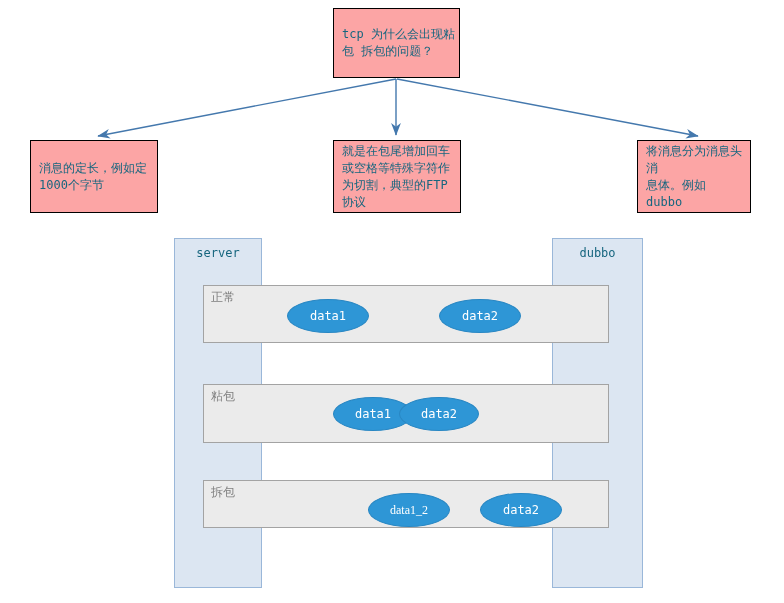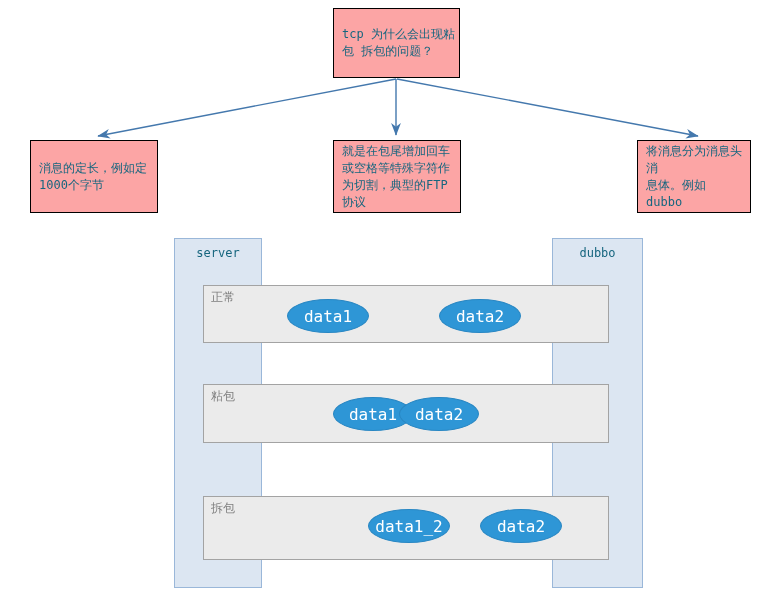--- a/index.html
+++ b/index.html
@@ -27,27 +27,27 @@
     text-align:center;font-size:12px;color:var(--box-text,#17667f);padding-top:7px;
   }
   #client-bar{left:174px;width:88px;}
   #server-bar{left:552px;width:91px;}
   .lane{
     position:absolute;left:203px;width:406px;box-sizing:border-box;
     background:var(--lane-fill,#ebebeb);border:1px solid var(--lane-border,#a3a3a3);padding-left:40px;
   }
   #lane-0{top:285px;height:58px;}
   #lane-1{top:384px;height:59px;text-align:right;}
-  #lane-2{top:496px;height:64px;}
+  #lane-2{top:480px;height:48px;}
   .lane-label{position:absolute;top:3px;left:7px;font-size:12px;color:var(--lane-label,#7f7f7f);}
   .packet{
     position:absolute;width:82px;height:34px;border-radius:50%;box-sizing:border-box;
     background:var(--accent-blue,#2e96d6);border:1px solid var(--accent-blue-border,#2987c3);
     display:flex;align-items:center;justify-content:center;
-    color:#fff;font-size:16px;
+    color:#fff;font-size:12px;
   }
   #lane-1 .packet{width:80px;}
 </style>
 </head>
 <body>
 
 <div class="canvas">
 
   <svg class="arrows" width="784" height="603">
     <defs>
@@ -102,21 +102,21 @@
     <div class="packet" style="left:129px;top:12px;">
       <span>data1</span>
     </div>
     <div class="packet" style="left:195px;top:12px;">
       <span>data2</span>
     </div>
   </div>
 
   <div class="lane" id="lane-2">
     <span class="lane-label">拆包</span>
-    <div class="packet" style="left:164px;top:12px;">
+    <div class="packet" style="left:164px;top:12px;font-family:Liberation Serif, serif;">
       <span>data1_2</span>
     </div>
     <div class="packet" style="left:276px;top:12px;">
       <span>data2</span>
     </div>
   </div>
 
 </div>
 
 </body></html>

